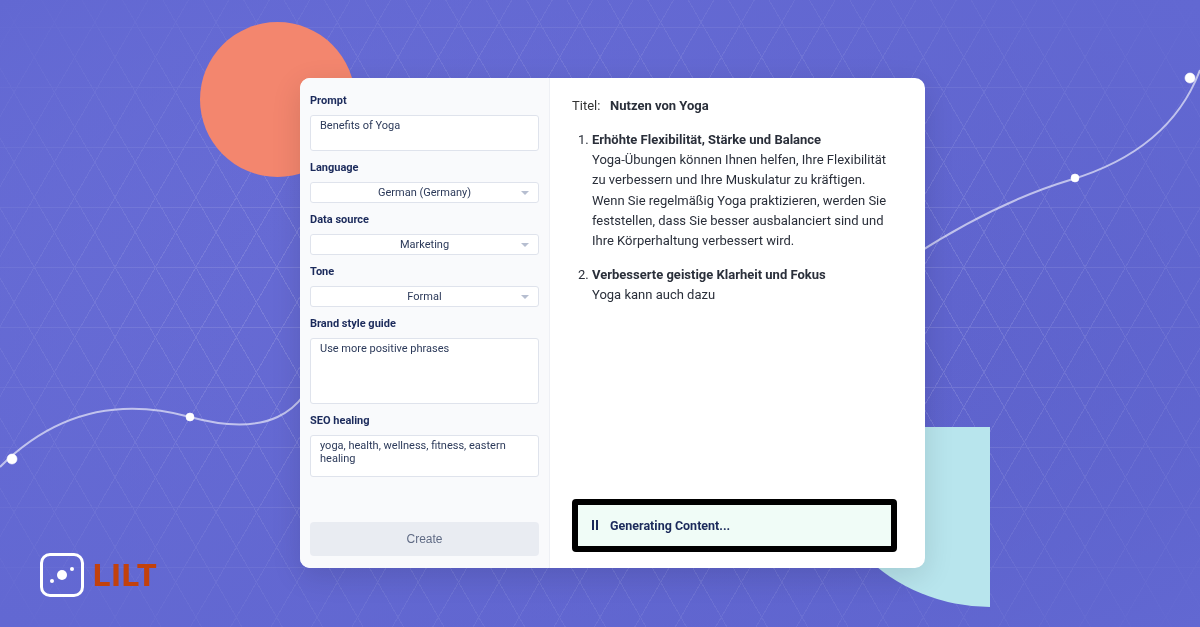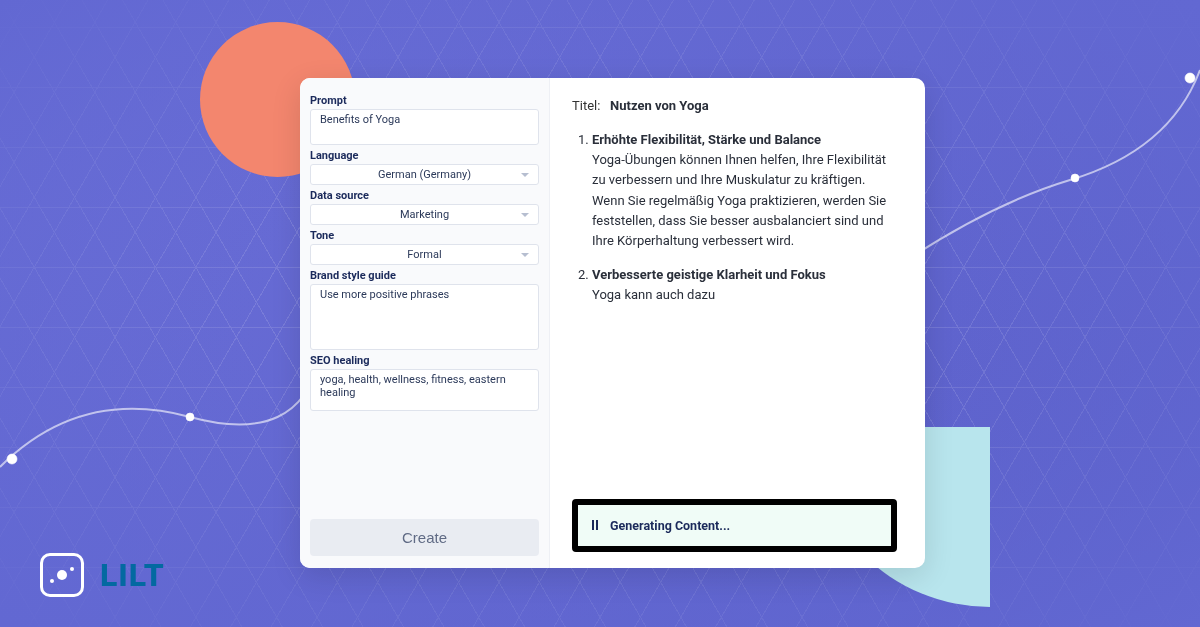--- a/index.html
+++ b/index.html
@@ -56,22 +56,22 @@
   .dot {
     fill: #fff;
   }
   
   .logo {
     position: absolute;
     left: 40px;
     bottom: 30px;
     display: flex;
     align-items: center;
-    gap: 16px;
-    color: #0369a1;
+    gap: 9px;
+    color: #c2410c;
   }
   .logo-mark {
     width: 44px; height: 44px;
     border: 3.5px solid #fff;
     border-radius: 10px;
     display: flex; align-items: center; justify-content: center;
   }
   .logo-mark::after {
     content:"";
     width: 10px; height: 10px; border-radius: 50%;
@@ -96,20 +96,21 @@
     display: flex;
     overflow: hidden;
   }
   .form-panel {
     width: 250px;
     background: #f9fafc;
     border-right: 1px solid #eef0f5;
     padding: 12px 10px 12px 10px;
     display: flex;
     flex-direction: column;
+    gap: 6px;
     font-size: 11px;
   }
   .field-label {
     font-weight: 700;
     color: #1b2a5b;
     font-size: 11px;
     margin-top: 4px;
     margin-bottom: 2px;
   }
   .text-input, .select-input, .textarea-input {
@@ -137,21 +138,21 @@
   }
   .textarea-input.prompt { height: 36px; }
   .textarea-input.brand { height: 66px; }
   .textarea-input.seo { height: 42px; }
   .create-btn {
     margin-top: auto;
     background: #e9ecf2;
     border: none;
     border-radius: 4px;
     padding: 10px;
-    font-size: 15px;
+    font-size: 12px;
     color: #606b85;
     cursor: pointer;
   }
   
   .output-panel {
     flex: 1;
     padding: 18px 28px 16px 22px;
     color: #2a2f3a;
     font-size: 13px;
     line-height: 1.55;

